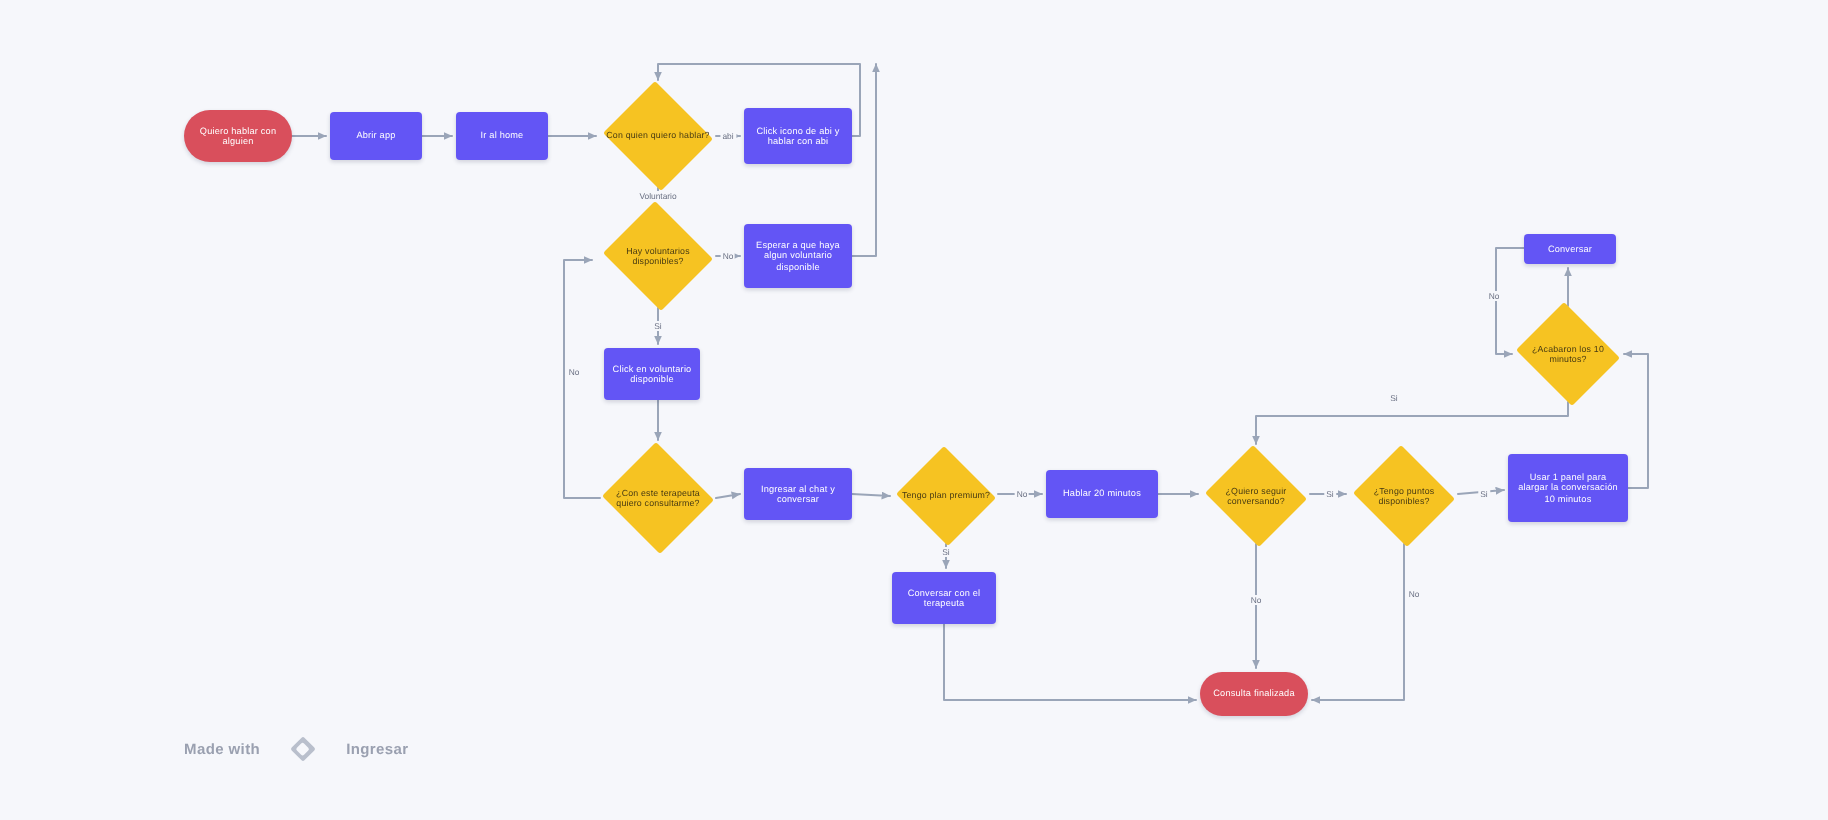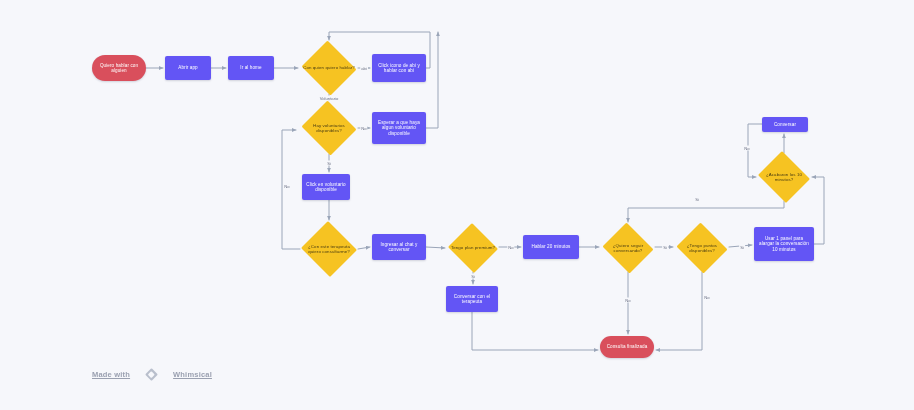--- a/index.html
+++ b/index.html
@@ -61,21 +61,20 @@
     white-space:nowrap;
     transform:translate(-50%,-50%);
   }
 
   
   #watermark{
     position:absolute;left:92px;top:369px;
     display:flex;align-items:center;gap:16px;
     color:#9aa0b0;font-size:7.5px;font-weight:bold;
     letter-spacing:.2px;
-    text-decoration:underline;
   }
   #watermark .mark{
     width:11px;height:11px;
     display:inline-block;position:relative;
   }
   #watermark .mark i{
     position:absolute;left:1px;top:1px;width:9px;height:9px;
     background:#b9bfcc;transform:rotate(45deg);border-radius:1px;
   }
   #watermark .mark i.inner{
@@ -203,15 +202,15 @@
       <span class="elabel" style="left: 697px; top: 199px;">Si</span>
       <span class="elabel" style="left: 747px; top: 148px;">No</span>
     </div>
 
   <div id="watermark">
     <span>Made with</span>
     <span class="mark">
         <i></i>
         <i class="inner"></i>
       </span>
-    <span>Whimsical</span>
+    <span>Ingresar</span>
   </div>
 </div>
 
 </body></html>

